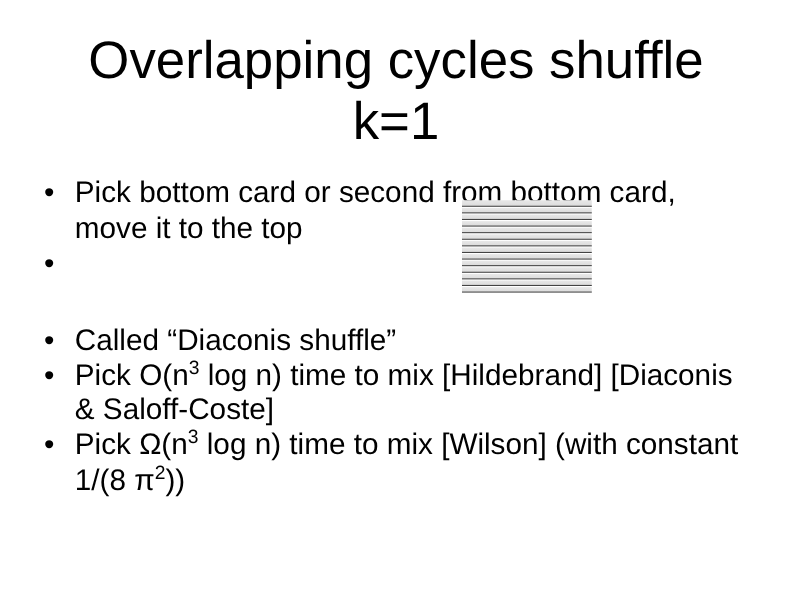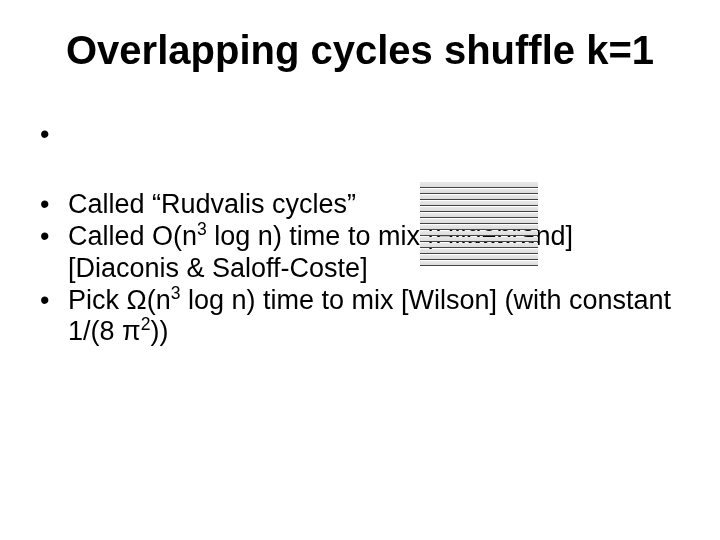--- a/index.html
+++ b/index.html
@@ -1,40 +1,43 @@
 <!DOCTYPE html>
 <html><head>
 <meta charset="utf-8">
 <style>
   * { margin: 0; padding: 0; box-sizing: border-box; }
   html, body { width: 720px; height: 540px; background: #ffffff; font-family: Arial, Helvetica, sans-serif; color: #000; }
   .slide { width: 720px; height: 540px; position: relative; padding: 20px 40px 30px 40px; }
-  .title { font-size: 40px; text-align: center; margin-top: 8px; margin-bottom: 46px; font-weight: bold; }
+  .title { font-size: 48px; text-align: center; margin-top: 8px; margin-bottom: 22px; font-weight: normal; }
   .bullets { list-style: none; font-size: 27px; line-height: 1.18; }
   .bullets > li { position: relative; padding-left: 28px; margin-bottom: 0; }
   .bullets > li::before { content: "•"; position: absolute; left: 0; top: 0; }
   .gap { height: 70px; }
   sup { font-size: 0.65em; vertical-align: super; line-height: 0; }
   .cards { position: absolute; left: 420px; top: 182px; width: 118px; }
   .card-line { height: 5px; border-bottom: 1px solid #444; background: linear-gradient(#e8e8e8,#dcdcdc); margin-bottom: 1px; }
   .card-line:first-child { height: 6px; }
 </style>
 </head>
 <body>
 
 <div class="slide">
   <h1 class="title">Overlapping cycles shuffle k=1</h1>
 
   <ul class="bullets">
+    <li>
+      <span>Pick bottom card or second from bottom card, move it to the top</span>
+    </li>
     <li class="gap" style="list-style:none; padding:0;"></li>
     <li>
-      <span>Called “Rudvalis cycles”</span>
+      <span>Called “Diaconis shuffle”</span>
     </li>
     <li>
-      <span>Called O(n</span><sup>3</sup><span> log n) time to mix [Hildebrand] [Diaconis &amp; Saloff-Coste]</span>
+      <span>Pick O(n</span><sup>3</sup><span> log n) time to mix [Hildebrand] [Diaconis &amp; Saloff-Coste]</span>
     </li>
     <li>
       <span>Pick Ω(n</span><sup>3</sup><span> log n) time to mix [Wilson] (with constant 1/(8 π</span><sup>2</sup><span>))</span>
     </li>
   </ul>
 
   <div class="cards">
     <div class="card-line"></div>
       <div class="card-line"></div>
       <div class="card-line"></div>

